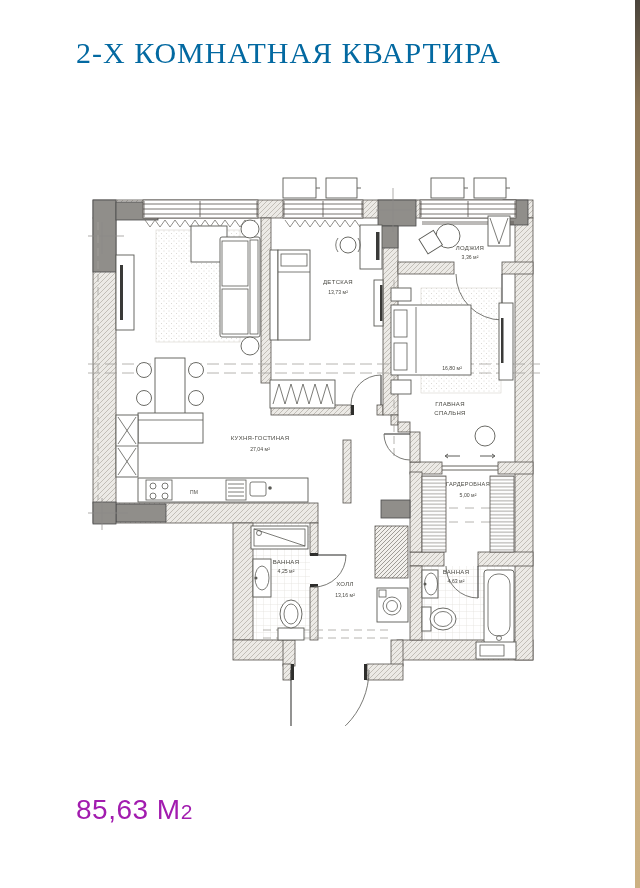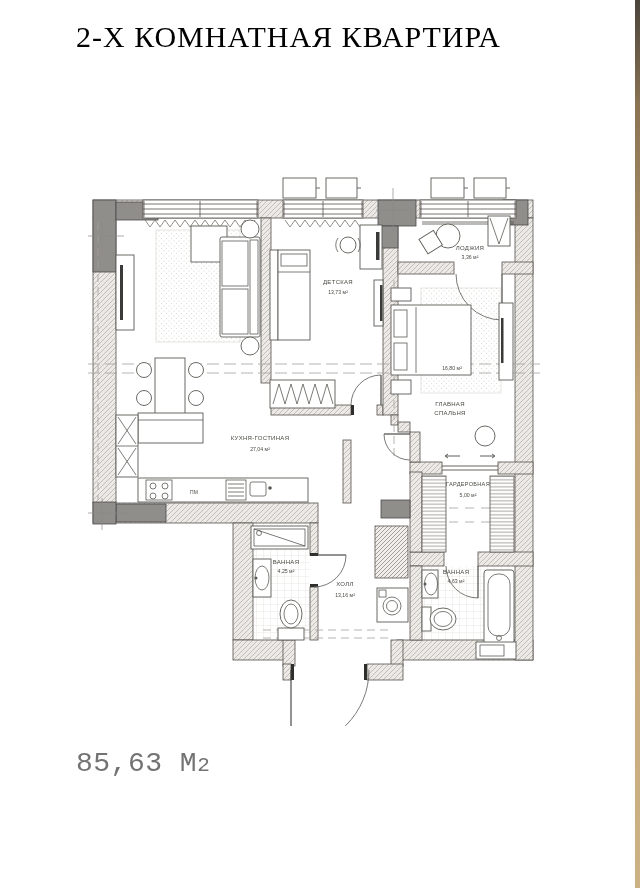--- a/index.html
+++ b/index.html
@@ -1,23 +1,23 @@
 <!DOCTYPE html>
 <html><head>
 <meta charset="utf-8">
 <style>
   html,body{margin:0;padding:0;background:#ffffff;}
   #page{position:relative;width:640px;height:888px;background:#ffffff;overflow:hidden;
         font-family:"Liberation Sans",sans-serif;}
-  #title{position:absolute;left:76px;top:20px;width:520px;
+  #title{position:absolute;left:76px;top:36px;width:520px;
          font-family:"Liberation Serif",serif;font-size:30px;letter-spacing:1px;
-         color:#000000;white-space:nowrap;}
-  #footer-area{position:absolute;left:76px;top:748px;
-         font-family:Liberation Mono, monospace;font-size:28px;letter-spacing:0.5px;
-         color:#737373;}
+         color:#0369a1;white-space:nowrap;}
+  #footer-area{position:absolute;left:76px;top:794px;
+         font-family:Liberation Sans, sans-serif;font-size:28px;letter-spacing:0.5px;
+         color:#a21caf;}
   #footer-area .exp{font-size:21px;}
   #edge-strip{position:absolute;right:0;top:0;width:5px;height:888px;
          background:linear-gradient(#4a443c 0%,#8a7454 12%,#c2a577 45%,#ccb182 100%);}
   #plan-wrap{position:absolute;left:88px;top:170px;width:452px;height:556px;}
   svg text{font-family:"Liberation Sans",sans-serif;fill:#4b4a44;}
   .rname{font-size:6px;letter-spacing:0.3px;}
   .rarea{font-size:5.2px;}
   .tiny{font-size:5px;}
   .wall{fill:url(#hatch);stroke:#55524d;stroke-width:0.8;}
   .col{fill:#908e8a;stroke:#4a4a4a;stroke-width:0.8;}

